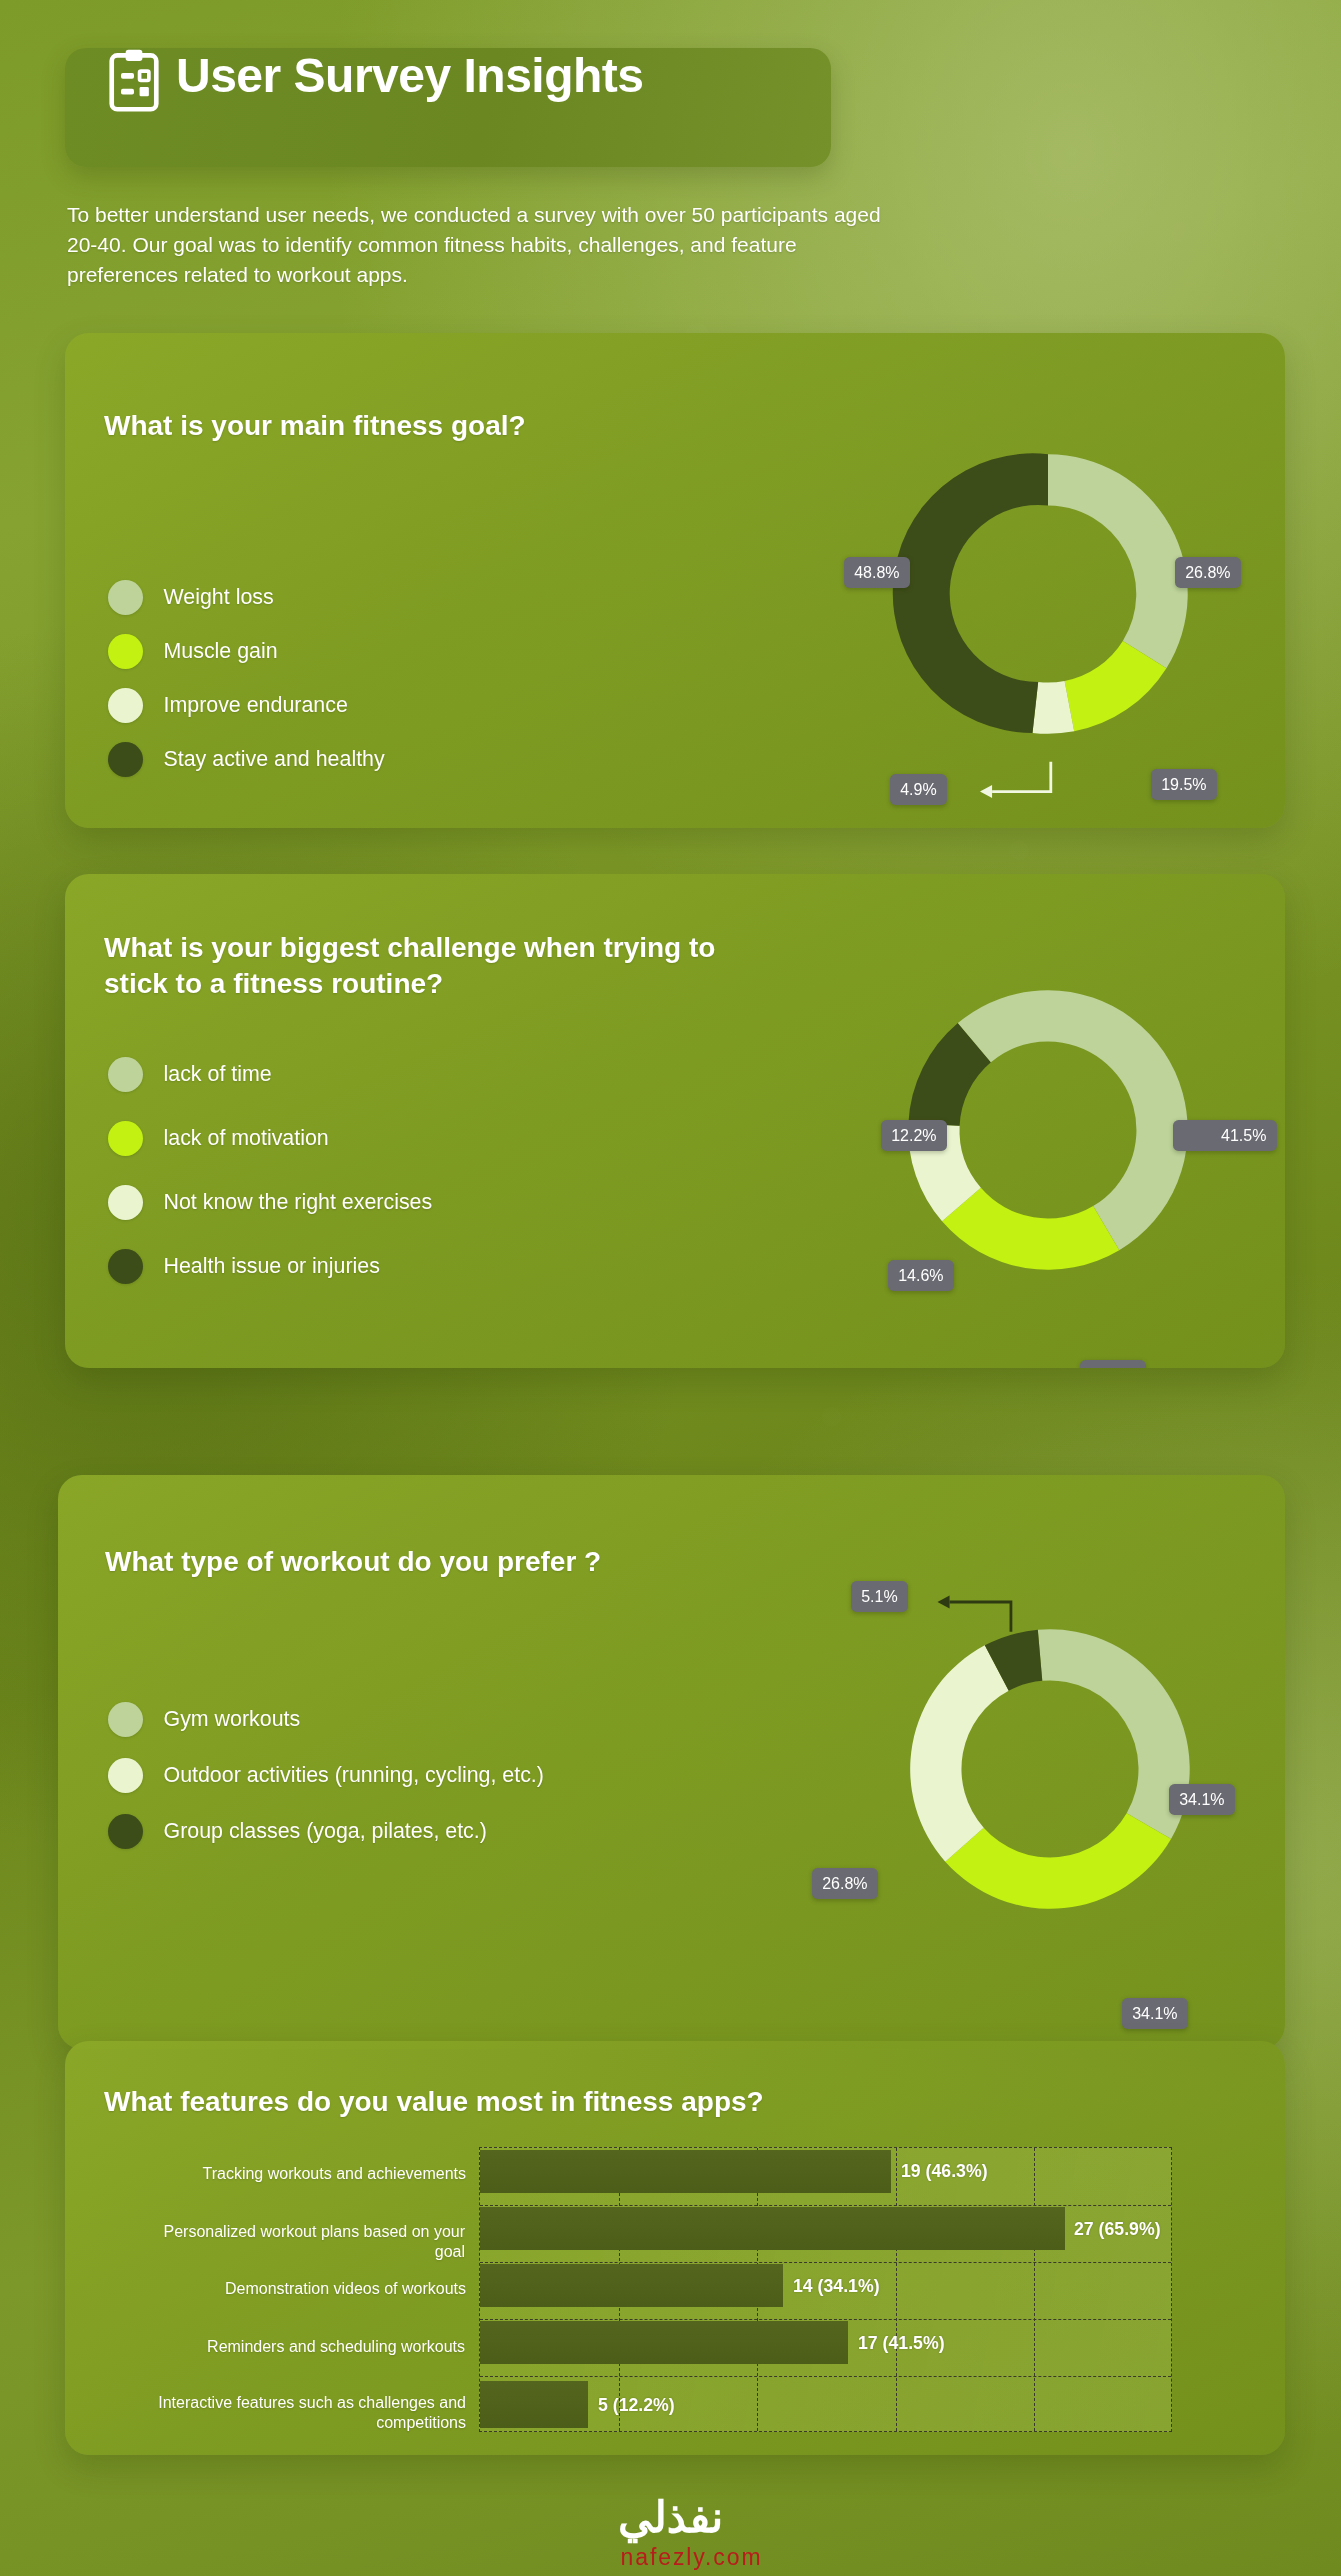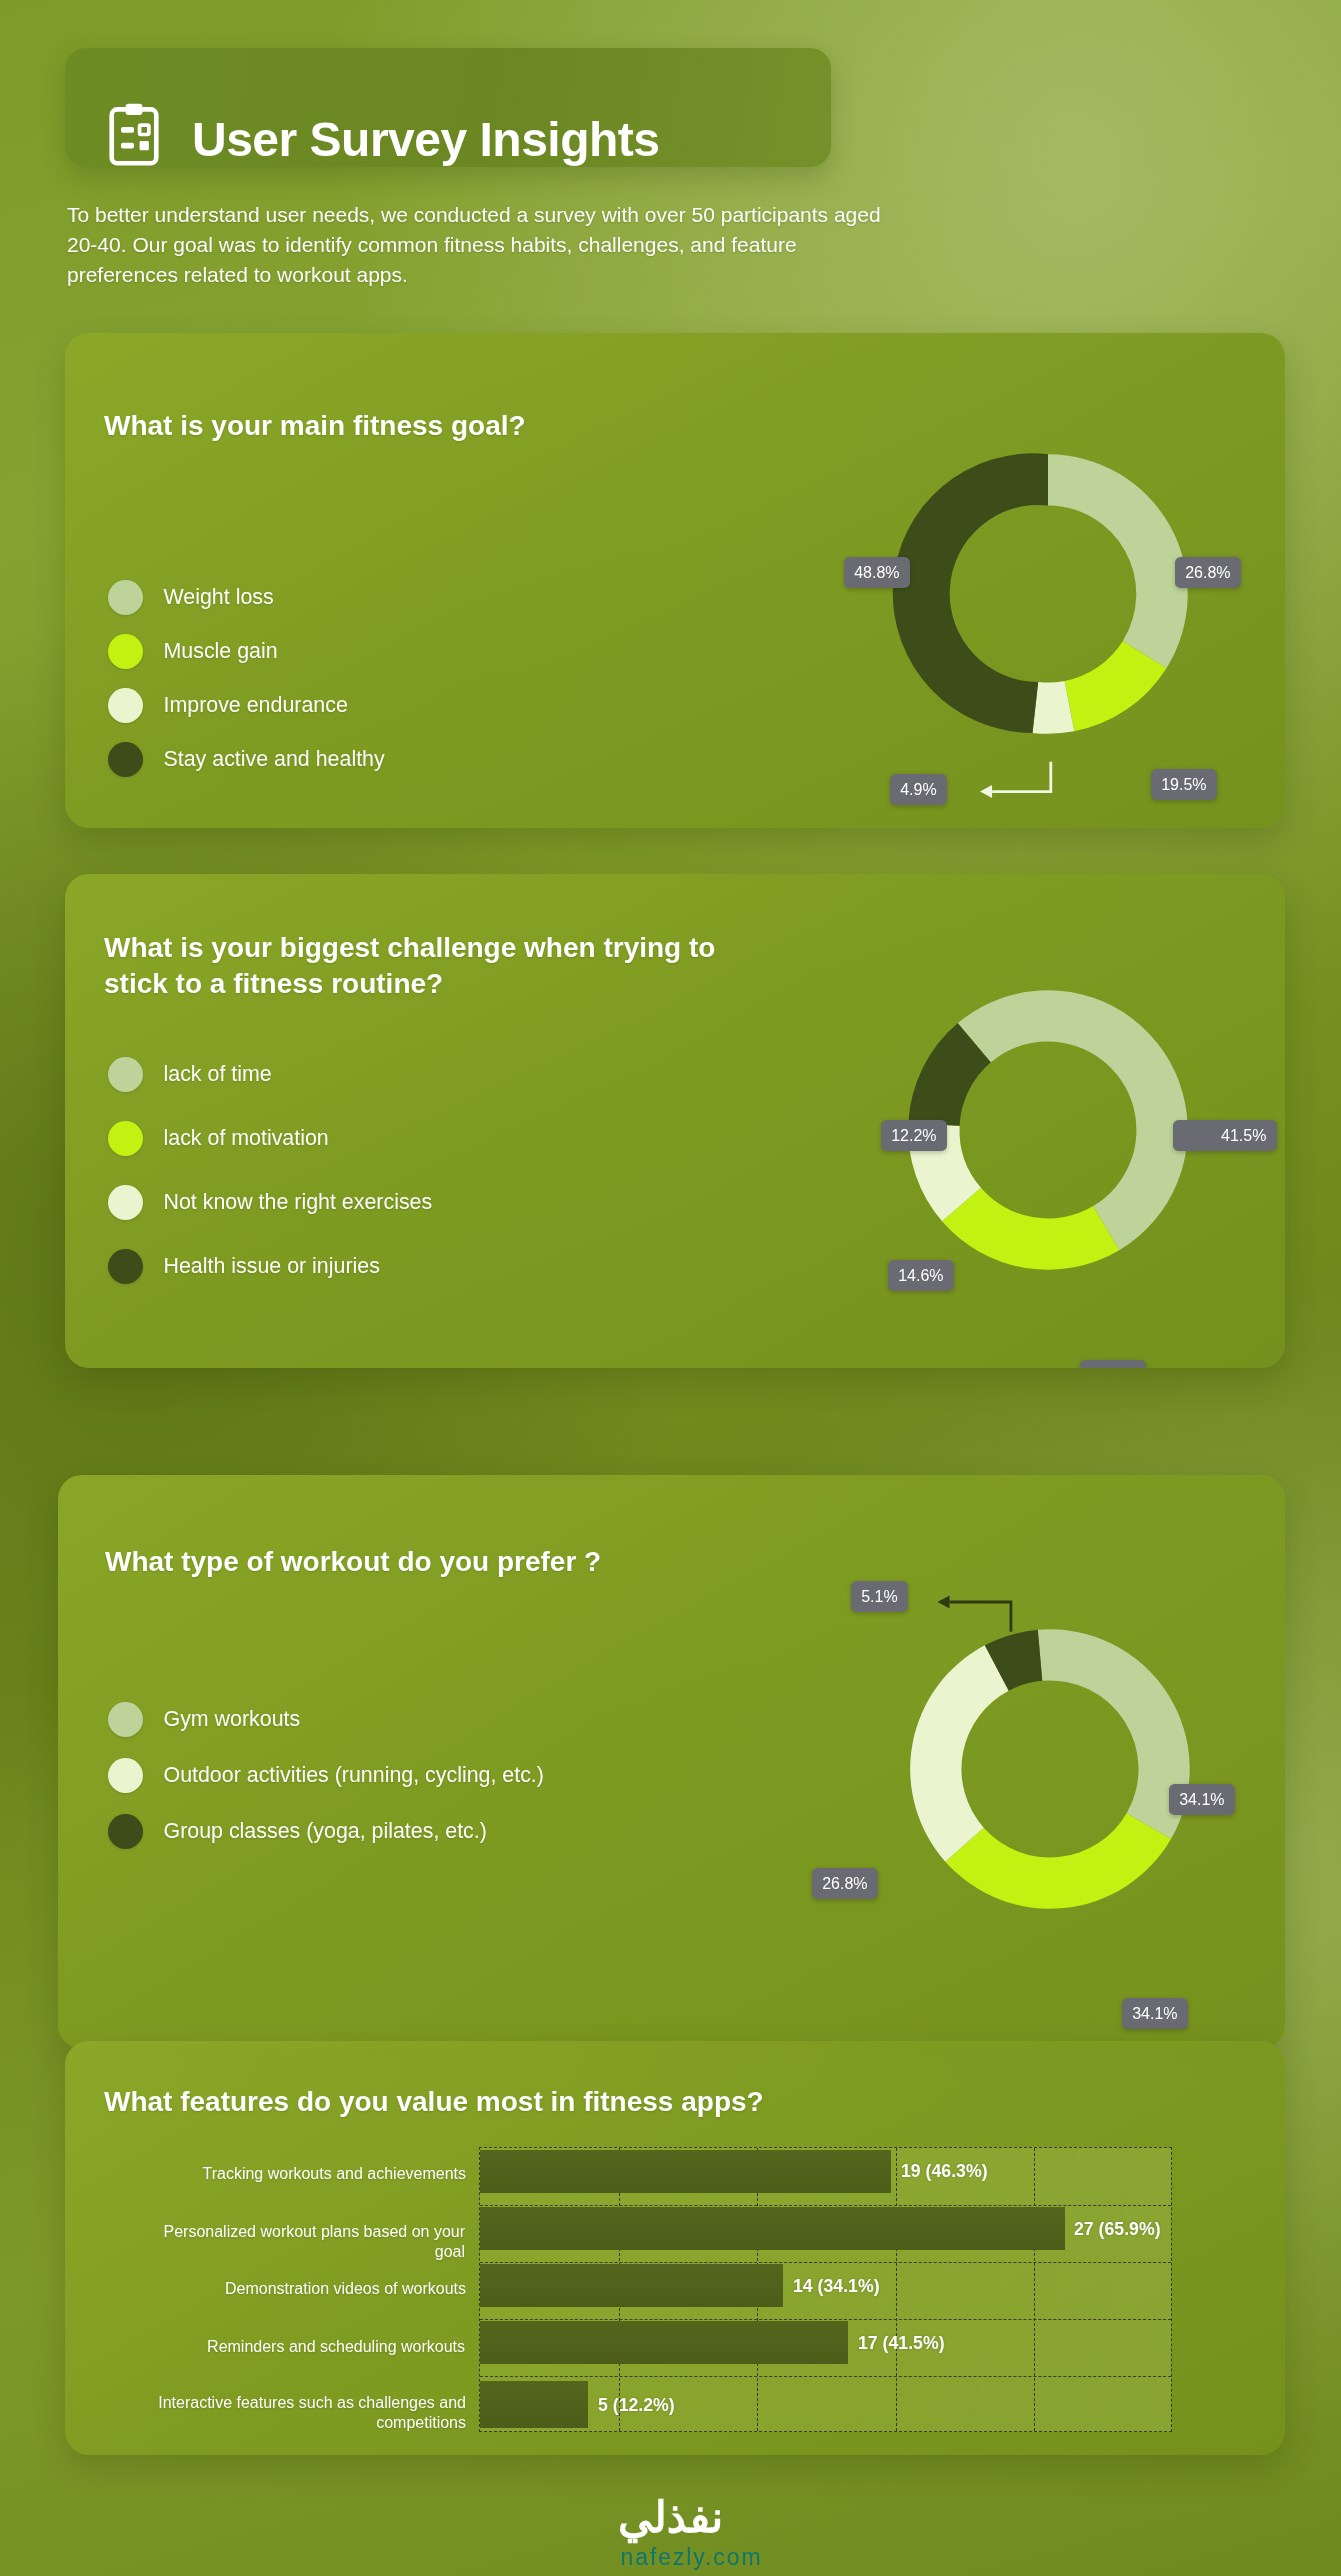--- a/index.html
+++ b/index.html
@@ -44,23 +44,23 @@
   .page { position: relative; width: 1341px; height: 2576px; }
 
   
   .header-banner {
     position: absolute;
     left: 65px; top: 48px;
     width: 766px; height: 119px;
     border-radius: 20.5px;
     background: linear-gradient(100deg, #6e8c24 0%, #6a8722 55%, #74912a 100%);
     box-shadow: 0 9.3px 24px rgba(40,55,8,0.22);
-    display: flex; align-items: flex-end;
+    display: flex; align-items: flex-start;
     padding-left: 43px;
-    gap: 32px;
+    gap: 16px;
   }
   .clipboard-icon { width: 52px; height: 65px; flex: none; }
   .header-title {
     color: #ffffff;
     font-size: 48px;
     font-weight: bold;
     letter-spacing: -0.5px;
     white-space: nowrap;
   }
 
@@ -159,21 +159,21 @@
     border-top: 1.4px dashed #3a3a2a;
   }
 
   
   .footer { position: absolute; left: 0; width: 1341px; text-align: center; }
   .footer-ar {
     color: #ffffff; font-size: 43px; font-weight: bold;
     letter-spacing: 0.9px; direction: rtl;
   }
   .footer-url {
-    color: #0f766e; font-size: 23px; letter-spacing: 1.9px; margin-top: 1.9px; margin-left: 42px;
+    color: #b91c1c; font-size: 23px; letter-spacing: 1.9px; margin-top: 1.9px; margin-left: 42px;
   }
 </style>
 </head>
 <body>
 
 <div class="page">
 
   <div class="doodles"></div>
 
   <div class="header-banner">

